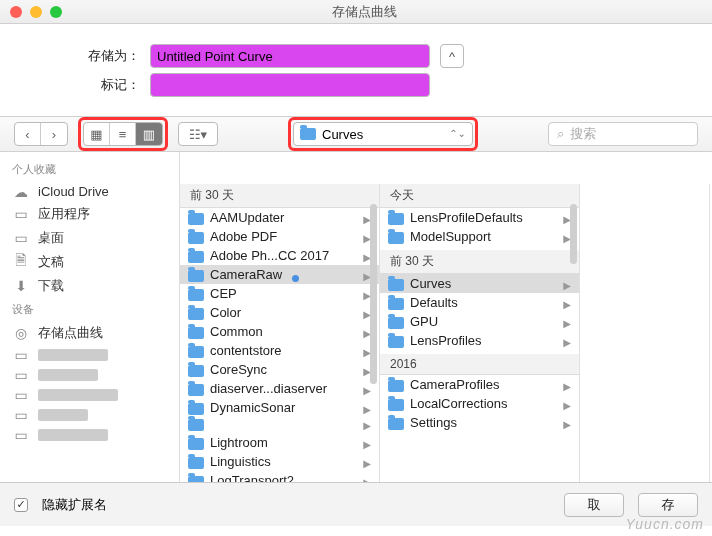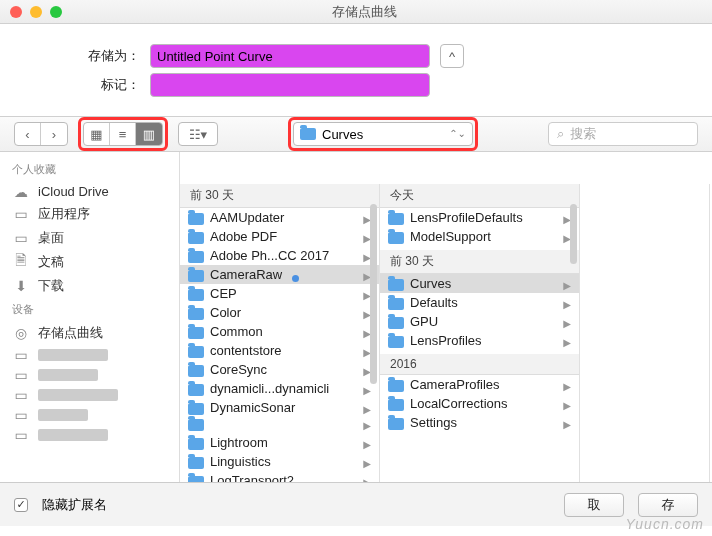--- a/index.html
+++ b/index.html
@@ -198,21 +198,21 @@
             <span>contentstore</span>
             <span class="arrow">▶</span>
           </div>
           <div class="row">
             <span class="folder-icon"></span>
             <span>CoreSync</span>
             <span class="arrow">▶</span>
           </div>
           <div class="row">
             <span class="folder-icon"></span>
-            <span>dynamicli...dynamicli</span>
+            <span>diaserver...diaserver</span>
             <span class="arrow">▶</span>
           </div>
           <div class="row">
             <span class="folder-icon"></span>
             <span>DynamicSonar</span>
             <span class="arrow">▶</span>
           </div>
           <div class="row">
             <span class="folder-icon"></span>
             <span class="arrow">▶</span>

